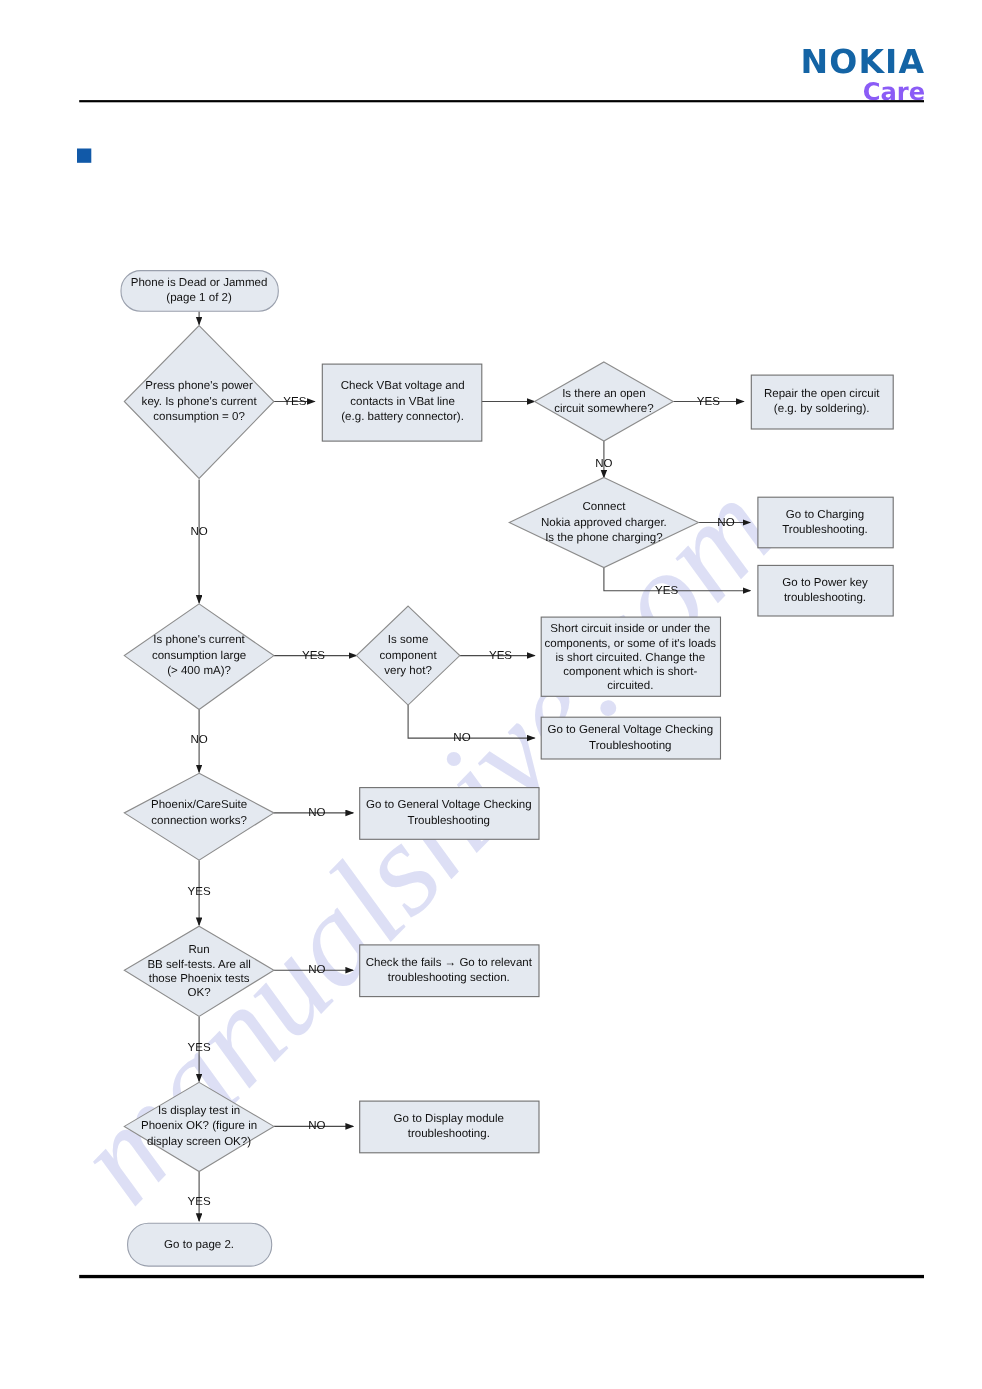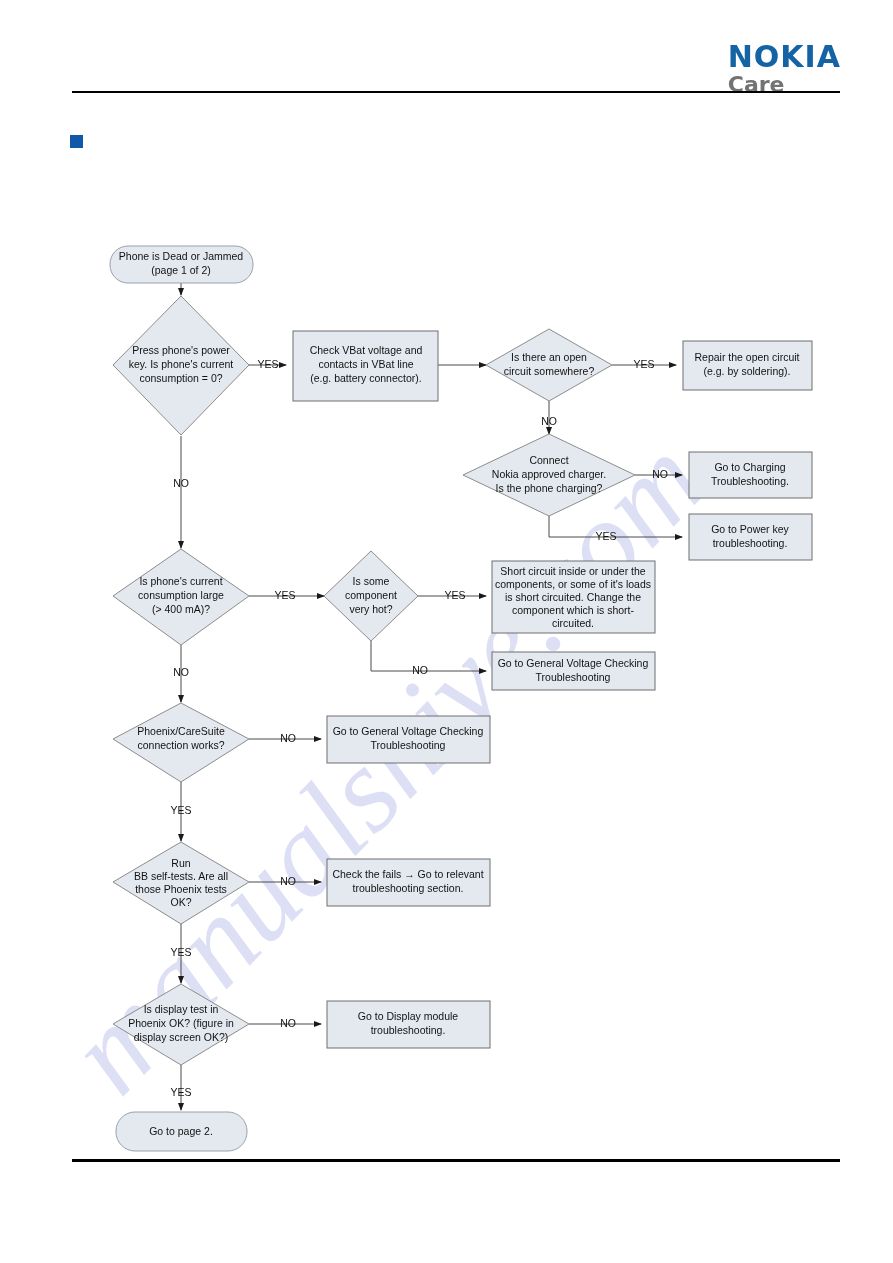--- a/index.html
+++ b/index.html
@@ -16,20 +16,21 @@
     height: 1263px;
     background: #ffffff;
     overflow: hidden;
   }
 
   
   #logo-block {
     position: absolute;
     right: 52px;
     top: 42px;
+    text-align: right;
     line-height: 1;
   }
   #logo-nokia {
     font-family: "DejaVu Sans", sans-serif;
     font-size: 30px;
     font-weight: bold;
     letter-spacing: 1px;
     color: #1464a5;
   }
   #logo-care {
@@ -128,21 +129,21 @@
 <body>
 
 <div id="page">
 
   <svg id="watermark" viewBox="0 0 893 1263" xmlns="http://www.w3.org/2000/svg">
     <text transform="translate(120,1100) rotate(-46)" style="fill: rgb(201, 205, 239);">manualshive.com</text>
   </svg>
 
   <div id="logo-block">
     <div id="logo-nokia" style="color: rgb(20, 100, 165);">NOKIA</div>
-    <div id="logo-care" style="color: #737373;">Care</div>
+    <div id="logo-care" style="color: #8b5cf6;">Care</div>
   </div>
   <div id="header-rule"></div>
   <div id="section-bullet" style="background: rgb(17, 89, 168);"></div>
   <div id="footer-rule"></div>
 
   <svg id="flow" width="893" height="1263" viewBox="0 0 893 1263" xmlns="http://www.w3.org/2000/svg">
     <defs>
       <marker id="arrow" markerWidth="8" markerHeight="8" refX="7" refY="3" orient="auto" markerUnits="userSpaceOnUse">
         <path d="M0,0 L8,3 L0,6 z" fill="#1a1a1a"></path>
       </marker>

